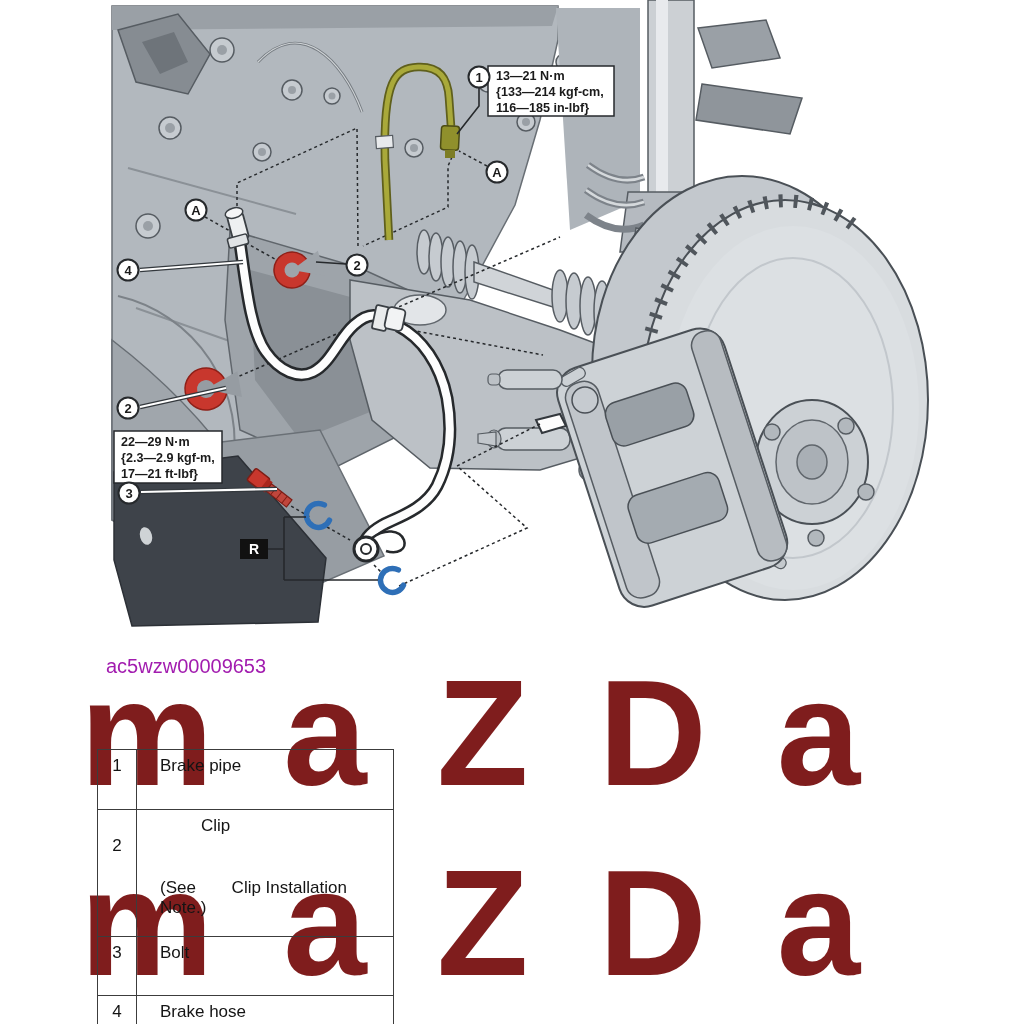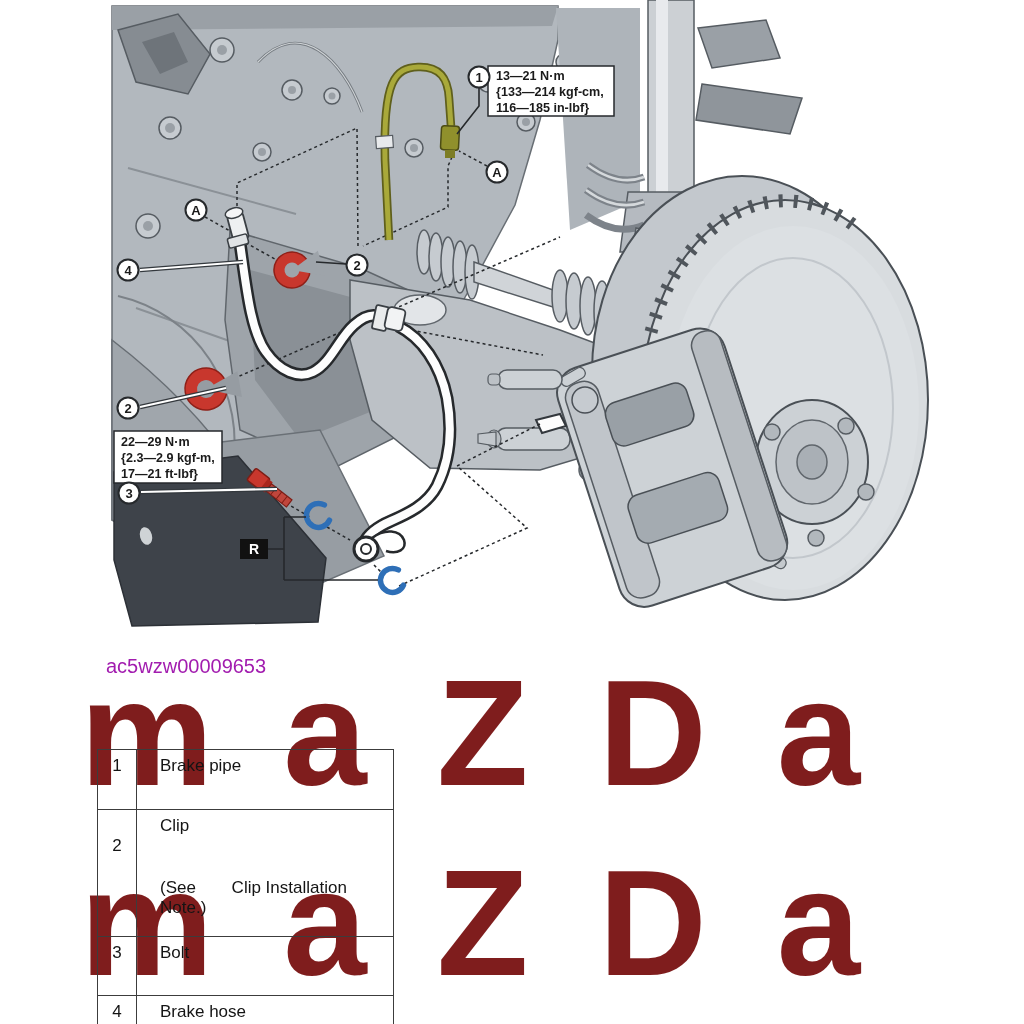--- a/index.html
+++ b/index.html
@@ -15,21 +15,21 @@
   .parts-table{position:absolute;left:97px;top:749px;width:297px;z-index:2;
         border-collapse:collapse;background:transparent;font-size:17px;color:#141414;}
   .parts-table td{border:1.6px solid #3c3c3c;vertical-align:top;padding:6px 4px 4px 4px;background:transparent;}
   .parts-table td.num{width:30px;text-align:center;}
   .parts-table tr.r1 td{height:49px;}
   .parts-table tr.r2 td{height:96px;}
   .parts-table tr.r2 td.num{padding-top:26px;}
   .parts-table tr.r3 td{height:48px;}
   .parts-table tr.r4 td{height:47px;}
   .parts-table td.desc{padding-left:23px;}
-  .clip-line{display:block;}
+  .clip-line{display:block;margin-left:41px;}
   .note-line{display:block;margin-top:42px;}
   .see-link{margin-left:2.1em;}
   svg text{font-family:"Liberation Sans",sans-serif;}
   .callout-txt{font-size:13px;font-weight:bold;fill:#1a1a1a;}
   .torque-txt{font-size:12.6px;font-weight:bold;fill:#1a1a1a;}
   .r-txt{font-size:14px;font-weight:bold;fill:#ffffff;}
 </style>
 </head>
 <body>
 

